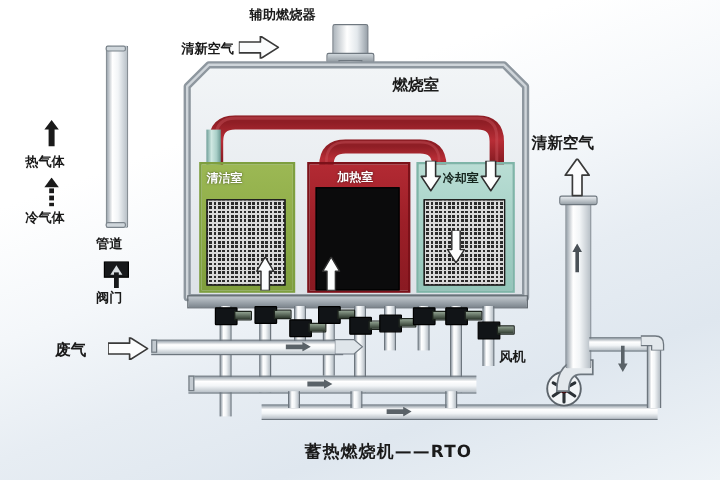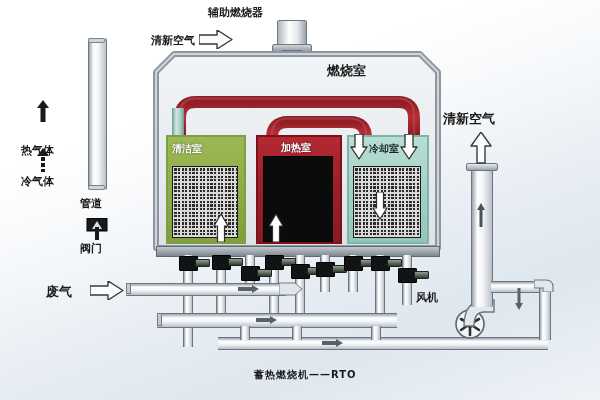--- a/index.html
+++ b/index.html
@@ -17,21 +17,21 @@
 
   
   .lbl{
     position:absolute;white-space:nowrap;
     color:#1a1a1a;font-weight:bold;
     font-family:"DejaVu Sans","Liberation Sans",sans-serif;
   }
   .lbl.sm{font-size:10px;}
   .lbl.md{font-size:11px;}
   .lbl.lg{font-size:13px;}
-  .lbl.title{font-size:10px;letter-spacing:1px;}
+  .lbl.title{font-size:14px;letter-spacing:1px;}
   .lbl.white{color:#ffffff;text-shadow:0 0 2px rgba(0,0,0,.6);}
 
   
   .pipe-v{
     position:absolute;
     background:linear-gradient(to right,#9aa4ad 0%,#ffffff 28%,#f2f5f7 55%,#b8c0c7 100%);
     border-left:1px solid #6d767e;border-right:1px solid #6d767e;
   }
   .pipe-h{
     position:absolute;
@@ -62,21 +62,21 @@
   }
 </style>
 </head>
 <body>
 
 <div id="stage">
 
   <svg class="abs" style="left:36px;top:100px;" width="14" height="22">
     <polygon points="7,0 13,8 9.5,8 9.5,22 4.5,22 4.5,8 1,8" fill="#1a1a1a"></polygon>
   </svg>
-  <div class="lbl md" style="left:21px;top:127px;margin-top:16px;">热气体</div>
+  <div class="lbl md" style="left:21px;top:127px;">热气体</div>
 
   <svg class="abs" style="left:36px;top:148px;" width="14" height="24">
     <polygon points="7,0 13,8 1,8" fill="#1a1a1a"></polygon>
     <rect x="5" y="9" width="4" height="4" fill="#1a1a1a"></rect>
     <rect x="5" y="15" width="4" height="4" fill="#1a1a1a"></rect>
     <rect x="5" y="21" width="4" height="3" fill="#1a1a1a"></rect>
   </svg>
   <div class="lbl md" style="left:21px;top:174px;">冷气体</div>
 
   <div class="pipe-v" style="left:88px;top:38px;width:17px;height:152px;border-radius:2px;"></div>

